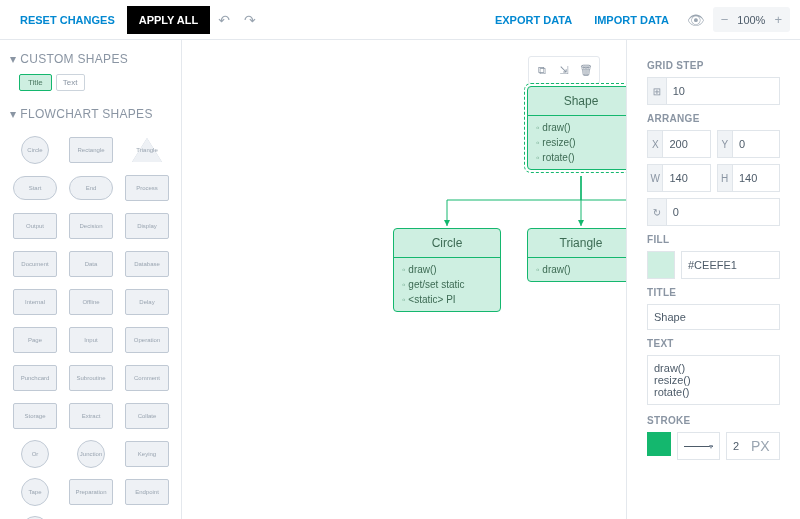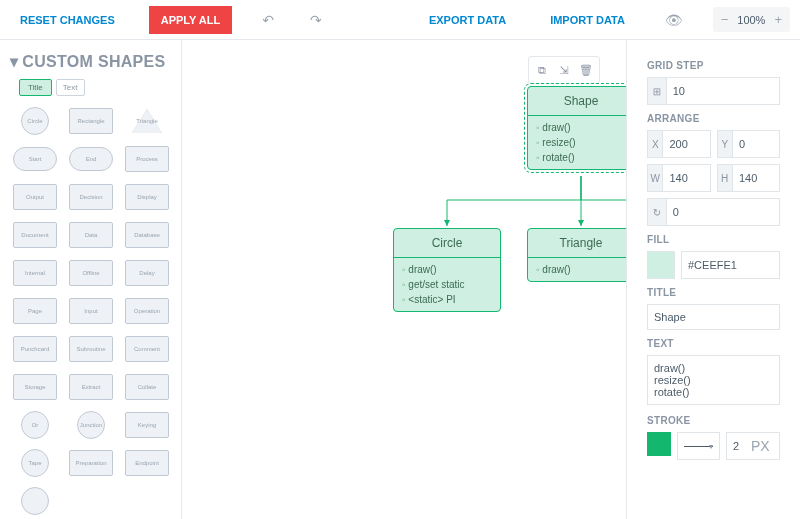--- a/index.html
+++ b/index.html
@@ -1,30 +1,30 @@
 <!DOCTYPE html>
 <html><head>
 <meta charset="utf-8">
 <style>
 *{box-sizing:border-box;margin:0;padding:0;font-family:Arial,Helvetica,sans-serif}
 body{width:800px;height:519px;overflow:hidden;background:#fff;font-size:11px;color:#4d5b69}
-.topbar{height:40px;border-bottom:1px solid #e4e8ed;display:flex;align-items:center;padding:0 10px;gap:24px}
+.topbar{height:40px;border-bottom:1px solid #e4e8ed;display:flex;align-items:center;padding:0 10px;gap:2px}
 .btn-reset{color:#0288d1;font-weight:700;font-size:11px;padding:7px 10px;cursor:pointer}
-.btn-apply{background:#ef4444;color:#fff;font-weight:700;font-size:11px;padding:8px 12px;cursor:pointer}
+.btn-apply{background:#000000;color:#fff;font-weight:700;font-size:11px;padding:8px 12px;cursor:pointer}
 .icon-btn{color:#9aa5b1;padding:6px;cursor:pointer;font-size:14px}
 .spacer{flex:1}
 .link-btn{color:#0288d1;font-weight:700;font-size:11px;padding:7px 10px;cursor:pointer}
 .zoom-group{display:flex;align-items:center;gap:3px;background:#f3f5f7;border-radius:3px;padding:2px}
 .zoom-btn{color:#9aa5b1;padding:3px 6px;cursor:pointer;font-size:13px}
 .zoom-val{font-size:11px;color:#4d5b69}
 .workspace{display:flex;height:479px}
 .left{width:182px;border-right:1px solid #e4e8ed;overflow-y:auto;padding-bottom:10px}
 .left::-webkit-scrollbar{width:6px}
 .left::-webkit-scrollbar-thumb{background:#c9d0d8;border-radius:3px}
-.section-hdr{font-size:16px;font-weight:700;color:#8a95a3;padding:12px 10px 8px;letter-spacing:.3px}
+.section-hdr{font-size:12px;font-weight:400;color:#8a95a3;padding:12px 10px 8px;letter-spacing:.3px}
 .caret{display:inline-block;margin-right:4px;color:#8a95a3}
 .custom-shapes{padding:0 19px}
 .cust-shape{display:inline-block;border:1px solid #14b76e;background:#ceefe1;border-radius:2px;font-size:8px;color:#4d7a63;padding:3px 8px;margin-right:4px;margin-bottom:4px}
 .cust-shape.text{background:#fff;border:1px solid #ccd4dc;color:#8a95a3;padding:3px 6px}
 .palette{display:grid;grid-template-columns:repeat(3,50px);gap:4px 6px;padding:4px 10px}
 .pal-item{width:50px;height:34px;display:flex;align-items:center;justify-content:center;position:relative}
 .pal-label{position:absolute;font-size:6px;color:#9aa5b1;text-align:center;pointer-events:none}
 .pal-rect{width:44px;height:26px;border:1px solid #c0c9d4;background:#eef1f5;border-radius:2px}
 .pal-circle{width:28px;height:28px;border:1px solid #c0c9d4;background:#eef1f5;border-radius:50%}
 .pal-rrect{width:44px;height:24px;border:1px solid #c0c9d4;background:#eef1f5;border-radius:12px}
@@ -68,20 +68,21 @@
     <span class="zoom-btn">−</span>
     <span class="zoom-val">100%</span>
     <span class="zoom-btn">+</span>
   </span>
 </div>
 
 <div class="workspace">
   <div class="left">
     <div class="section-hdr"><span class="caret">▾</span><span>CUSTOM SHAPES</span></div>
     <div class="custom-shapes" id="custom-shapes"><span class="cust-shape">Title</span><span class="cust-shape text">Text</span></div>
+    <div class="section-hdr"><span class="caret">▾</span><span>FLOWCHART SHAPES</span></div>
     <div class="palette" id="palette">
         <div class="pal-item">
           <div class="pal-circle"></div>
           <span class="pal-label">Circle</span>
         </div>
         <div class="pal-item">
           <div class="pal-rect"></div>
           <span class="pal-label">Rectangle</span>
         </div>
         <div class="pal-item">

